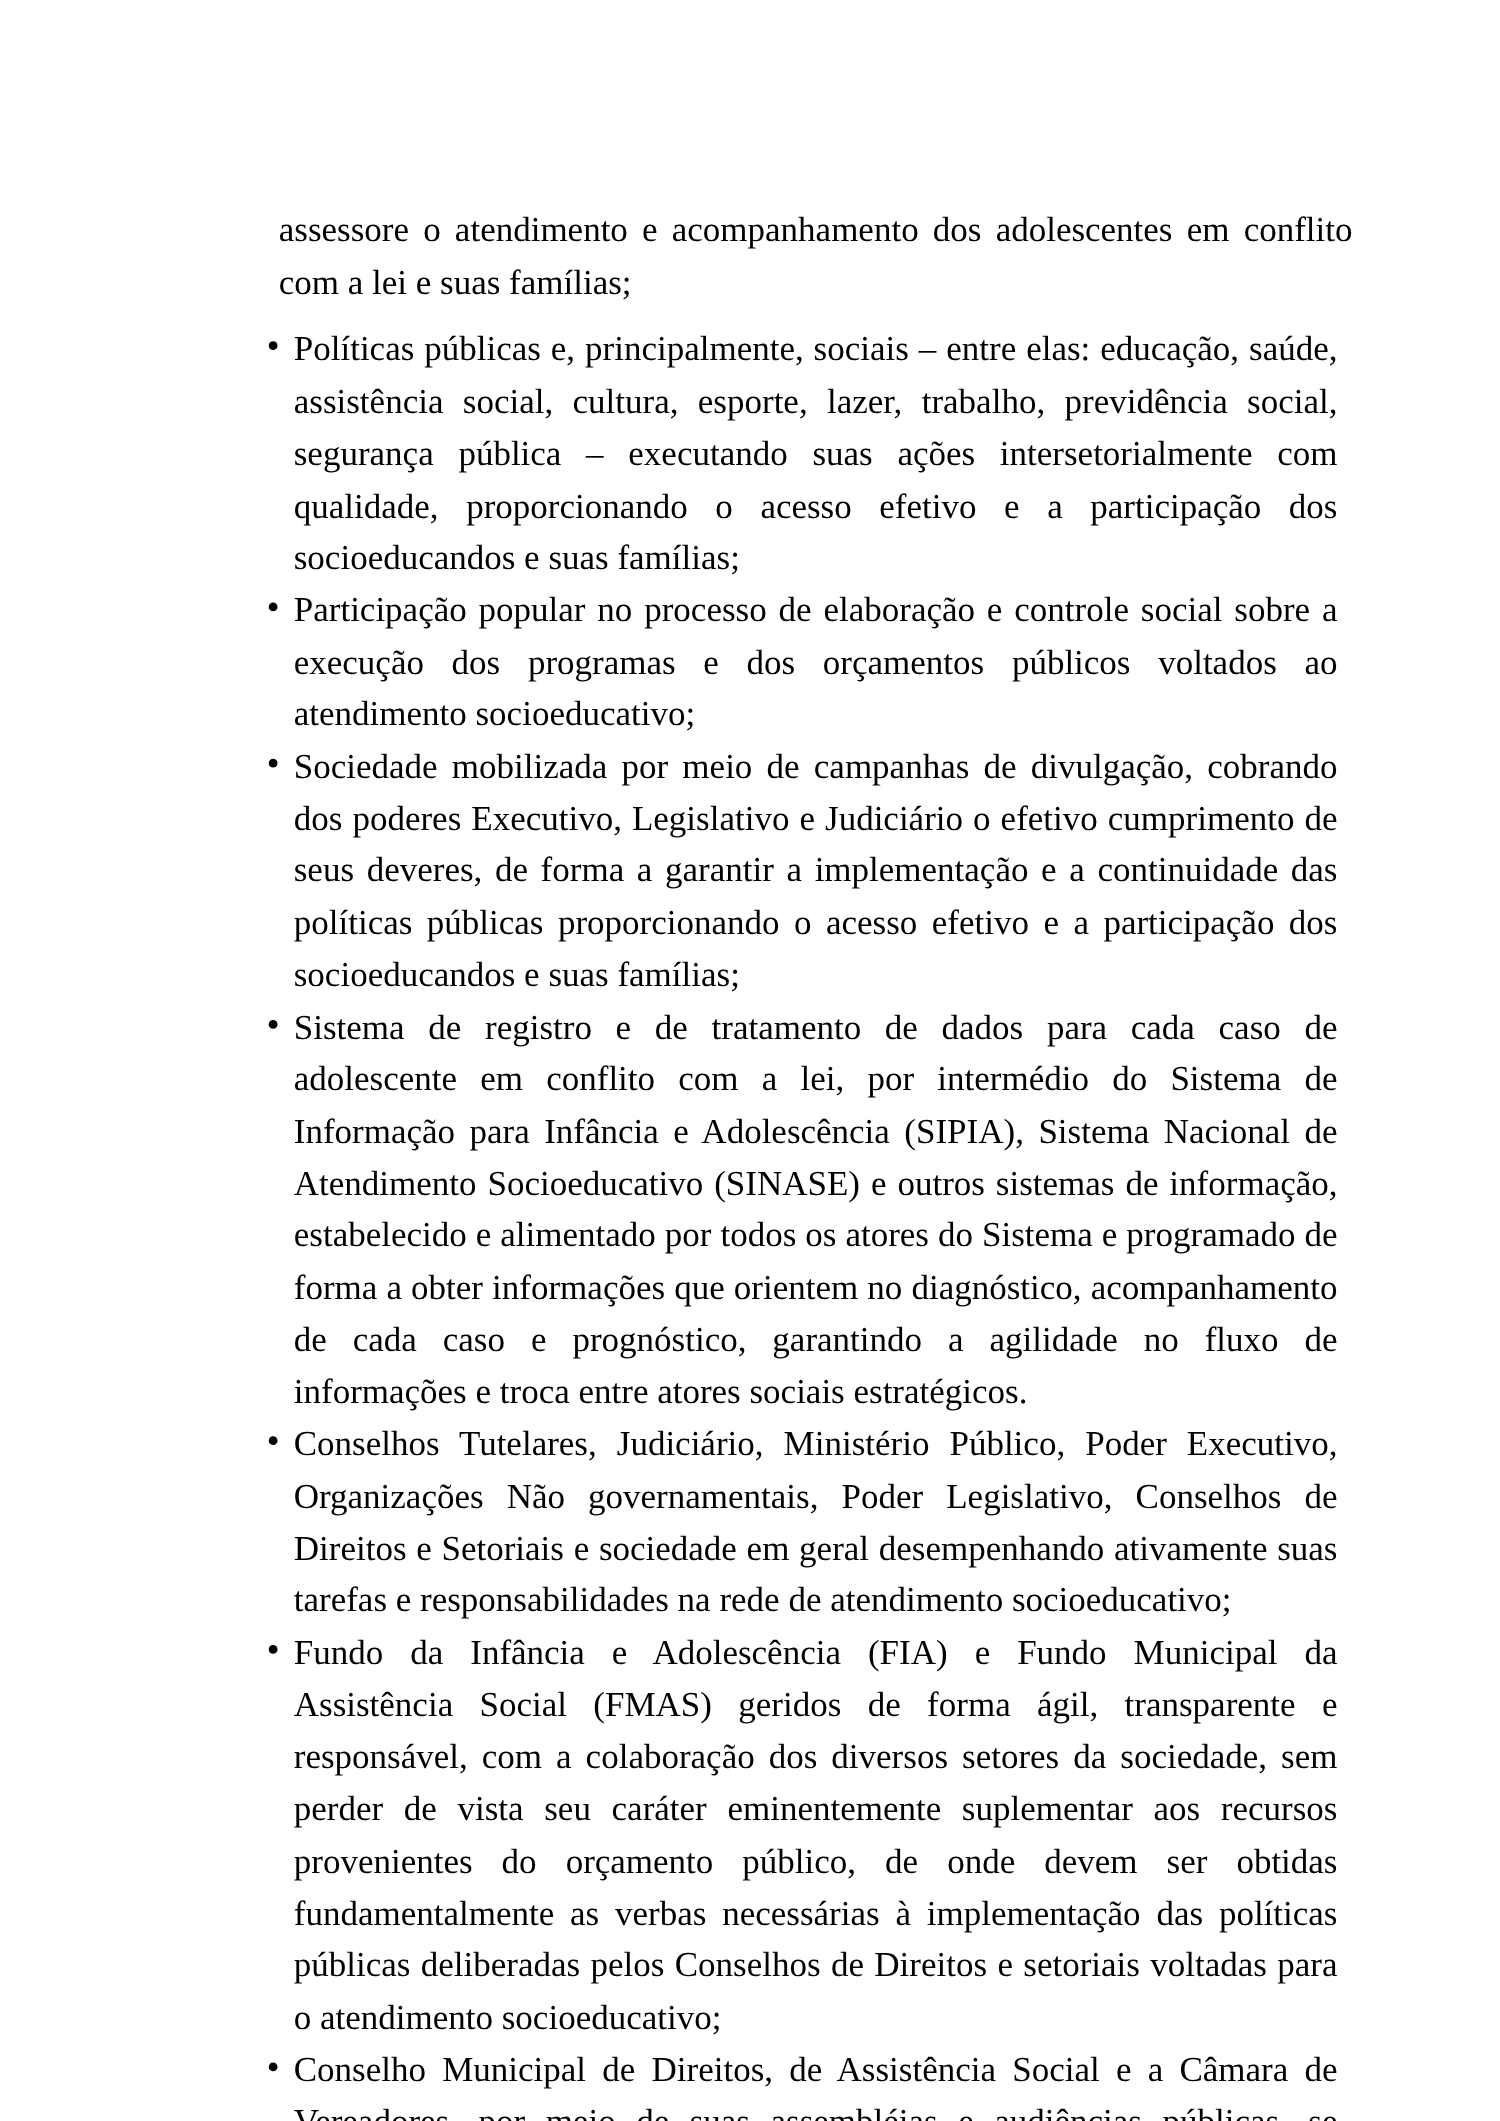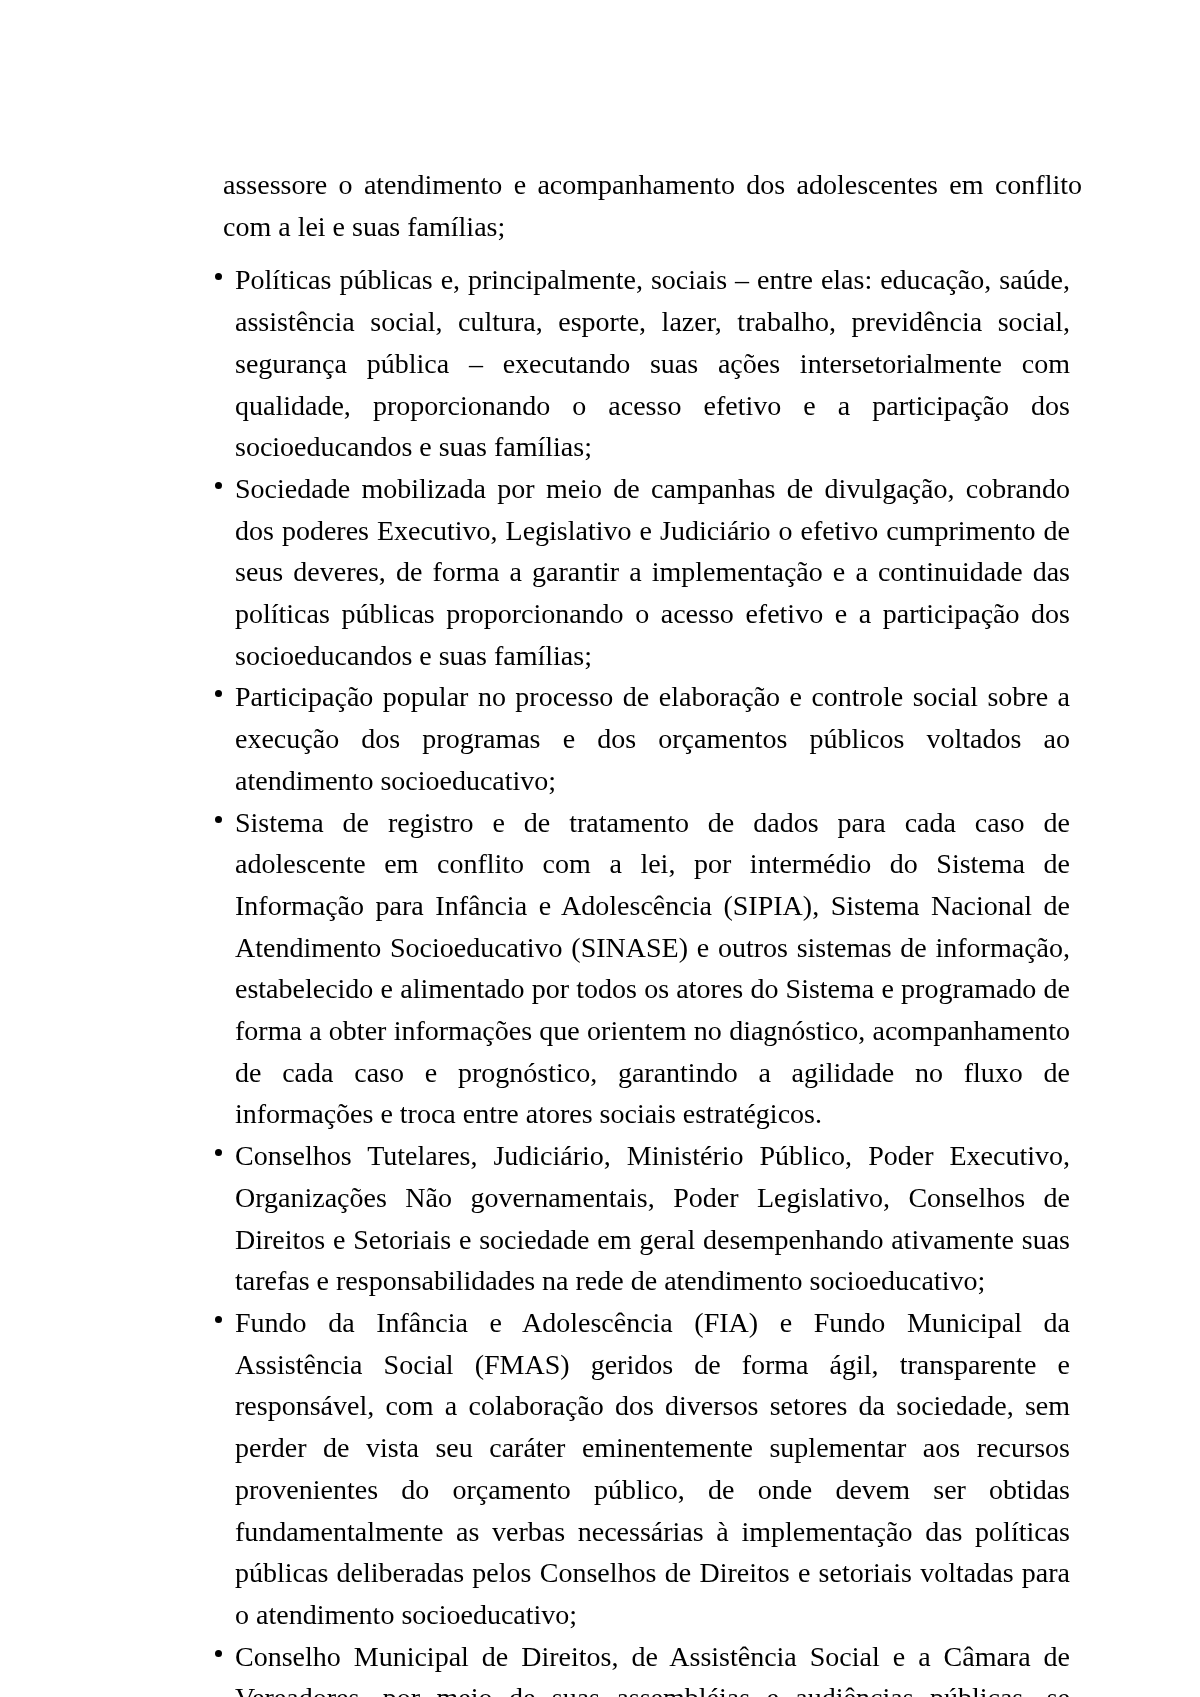--- a/index.html
+++ b/index.html
@@ -58,25 +58,25 @@
 
     <p class="intro">assessore o atendimento e acompanhamento dos adolescentes em conflito com a lei e suas famílias;</p>
 
     <ul class="bullet-list">
       <li>
         <span class="bullet-dot"></span>
         <span>Políticas públicas e, principalmente, sociais – entre elas: educação, saúde, assistência social, cultura, esporte, lazer, trabalho, previdência social, segurança pública – executando suas ações intersetorialmente com qualidade, proporcionando o acesso efetivo e a participação dos socioeducandos e suas famílias;</span>
       </li>
       <li>
         <span class="bullet-dot"></span>
-        <span>Sociedade mobilizada por meio de campanhas de divulgação, cobrando dos poderes Executivo, Legislativo e Judiciário o efetivo cumprimento de seus deveres, de forma a garantir a implementação e a continuidade das políticas públicas proporcionando o acesso efetivo e a participação dos socioeducandos e suas famílias;</span>
+        <span>Participação popular no processo de elaboração e controle social sobre a execução dos programas e dos orçamentos públicos voltados ao atendimento socioeducativo;</span>
       </li>
       <li>
         <span class="bullet-dot"></span>
-        <span>Participação popular no processo de elaboração e controle social sobre a execução dos programas e dos orçamentos públicos voltados ao atendimento socioeducativo;</span>
+        <span>Sociedade mobilizada por meio de campanhas de divulgação, cobrando dos poderes Executivo, Legislativo e Judiciário o efetivo cumprimento de seus deveres, de forma a garantir a implementação e a continuidade das políticas públicas proporcionando o acesso efetivo e a participação dos socioeducandos e suas famílias;</span>
       </li>
       <li>
         <span class="bullet-dot"></span>
         <span>Sistema de registro e de tratamento de dados para cada caso de adolescente em conflito com a lei, por intermédio do Sistema de Informação para Infância e Adolescência (SIPIA), Sistema Nacional de Atendimento Socioeducativo (SINASE) e outros sistemas de informação, estabelecido e alimentado por todos os atores do Sistema e programado de forma a obter informações que orientem no diagnóstico, acompanhamento de cada caso e prognóstico, garantindo a agilidade no fluxo de informações e troca entre atores sociais estratégicos.</span>
       </li>
       <li>
         <span class="bullet-dot"></span>
         <span>Conselhos Tutelares, Judiciário, Ministério Público, Poder Executivo, Organizações Não governamentais, Poder Legislativo, Conselhos de Direitos e Setoriais e sociedade em geral desempenhando ativamente suas tarefas e responsabilidades na rede de atendimento socioeducativo;</span>
       </li>
       <li>

